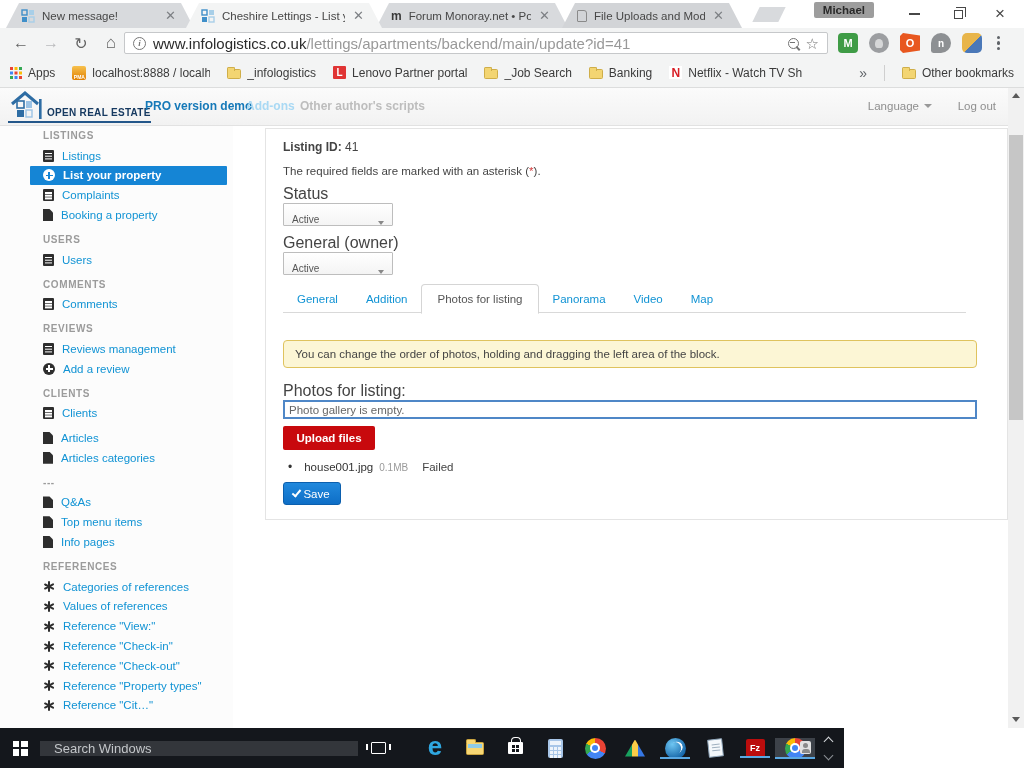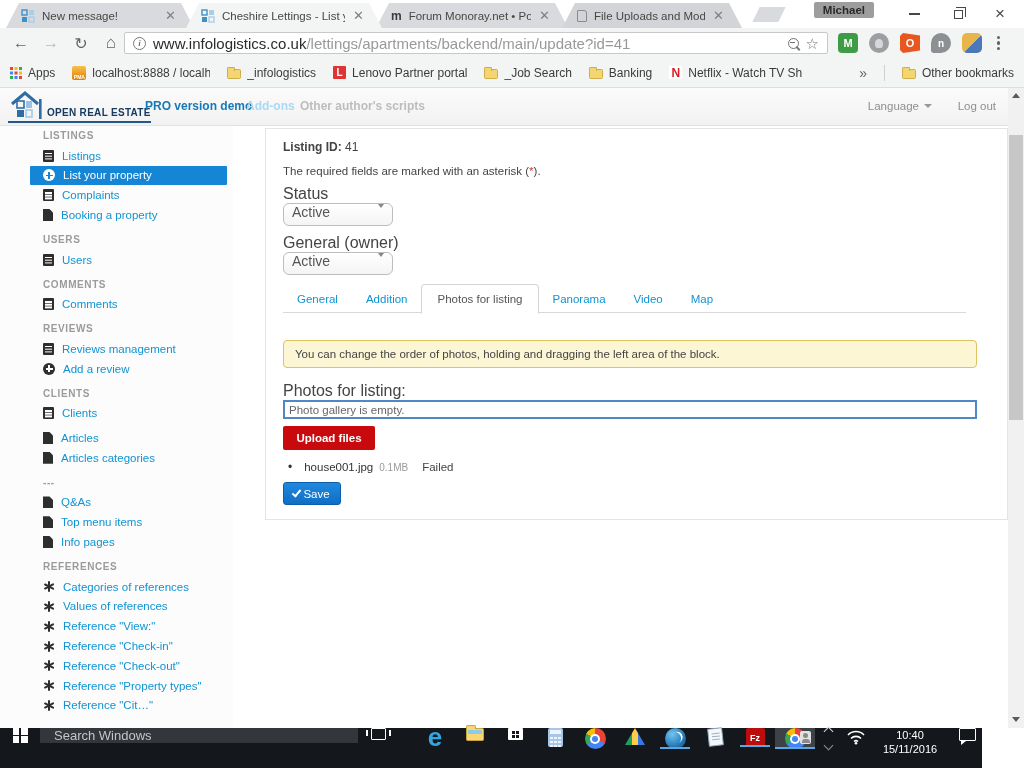--- a/index.html
+++ b/index.html
@@ -85,21 +85,21 @@
 .caret-down{width:0;height:0;border-left:4px solid transparent;border-right:4px solid transparent;border-top:4px solid #999}
 .hdr-logout{position:absolute;right:28px;top:12px;font-size:11.5px;color:#8f8f8f}
 
 
 .sidebar{position:absolute;left:0;top:126px;width:233px;height:602px;background:#fcfcfc;overflow:hidden}
 .sec-title{height:19.8px;line-height:19.8px;padding-left:43px;font-size:10px;font-weight:bold;color:#9b9b9b;letter-spacing:.6px}
 .side-sec{margin-top:5px}.side-sec:first-child{margin-top:0}
 .s-item{height:19.8px;display:flex;align-items:center;gap:8px;padding-left:43px}
 .s-item .s-label{font-size:11.5px;color:#1193d4}
 .s-item.active{background:#1585d5;margin-left:30px;width:197px;padding-left:13px;border-radius:1px}
-.s-item.active .s-label{color:#fff;font-weight:normal}
+.s-item.active .s-label{color:#fff;font-weight:bold}
 .ic{flex:none;display:inline-block}
 .ic-list{width:11px;height:12px;background:#2e2e2e;border-radius:1px;position:relative}
 .ic-list::after{content:"";position:absolute;left:2px;top:3px;width:7px;height:1.3px;background:#fff;
  box-shadow:0 2.7px 0 #fff,0 5.4px 0 #fff}
 .ic-plus{width:12px;height:12px;border-radius:50%;background:#2e2e2e;position:relative}
 .ic-plus::before{content:"";position:absolute;left:5.1px;top:2.5px;width:1.8px;height:7px;background:#fff}
 .ic-plus::after{content:"";position:absolute;left:2.5px;top:5.1px;width:7px;height:1.8px;background:#fff}
 .ic-plus.inv{background:#fff}
 .ic-plus.inv::before,.ic-plus.inv::after{background:#1585d5}
 .ic-file{width:10px;height:12px;background:#2e2e2e;clip-path:polygon(0 0,6.5px 0,10px 3.5px,10px 12px,0 12px)}
@@ -109,22 +109,22 @@
 
 
 .panel{position:absolute;left:265px;top:128px;width:743px;height:392px;background:#fff;border:1px solid #e4e4e4}
 .p-abs{position:absolute}
 .listing-id{left:17px;top:11px;font-size:12px;color:#444;font-weight:bold}
 .listing-id .val{font-weight:normal}
 .req-note{left:17px;top:36px;font-size:11.5px;color:#444}
 .req-note .star{color:#d43f3f}
 .f-label{font-size:16px;color:#444}
 .lb-status{left:17px;top:56px}.lb-status-owner{left:17px;top:105px}
-.select{left:17px;width:110px;height:23px;background:linear-gradient(#fff,#f4f4f4);border:1px solid #bdbdbd;border-radius:6px;
- display:flex;align-items:flex-start;padding:0 8px;font-size:14px;color:#555}
+.select{left:17px;width:110px;height:23px;background:linear-gradient(#fff,#f4f4f4);border:1px solid #bdbdbd;border-radius:1px;
+ display:flex;align-items:flex-end;padding:0 8px;font-size:10px;color:#555}
 .sel-1{top:74px}.sel-2{top:123px}
 .select .caret{margin-left:auto;width:0;height:0;border-left:3.5px solid transparent;border-right:3.5px solid transparent;border-top:4.5px solid #888}
 .tabsrow{left:17px;top:154px;height:30px;display:flex;align-items:flex-end;z-index:2}
 .ptab{font-size:11.5px;color:#1193d4;padding:8px 14px}
 .ptab.active{color:#555;background:#fff;border:1px solid #d5d5d5;border-bottom:1px solid #fff;border-radius:4px 4px 0 0;
  padding:8px 15px;margin-bottom:-1px}
 .tabs-hr{left:17px;top:183px;width:683px;height:1px;background:#d9d9d9}
 .notice{left:17px;top:211px;width:694px;background:#fcf6d5;border:1px solid #dfc35e;border-radius:4px;
  padding:7px 11px;font-size:11.5px;color:#444}
 .lb-photos{left:17px;top:253px}
@@ -141,21 +141,21 @@
  border-radius:3px;color:#fff;font-size:11.5px;display:flex;align-items:center;justify-content:center;gap:4px}
 .ic-check{width:5px;height:9px;border-right:2px solid #fff;border-bottom:2px solid #fff;transform:rotate(40deg);margin-top:-3px}
 
 
 .vscroll{position:absolute;right:0;top:88px;width:16px;height:640px;background:#f1f1f1}
 .sb-up{position:absolute;top:5px;left:4px;width:0;height:0;border-left:4px solid transparent;border-right:4px solid transparent;border-bottom:5px solid #5a5a5a}
 .sb-thumb{position:absolute;top:47px;left:1px;width:14px;height:285px;background:#c6c6c6}
 .sb-down{position:absolute;bottom:6px;left:4px;width:0;height:0;border-left:4px solid transparent;border-right:4px solid transparent;border-top:5px solid #5a5a5a}
 
 
-.taskbar{position:absolute;left:0;top:728px;width:982px;height:40px;background:#14171c;display:flex;align-items:flex-start}
+.taskbar{position:absolute;left:0;top:728px;width:844px;height:40px;background:#14171c;display:flex;align-items:center}
 .tb-slot{width:40px;display:flex;align-items:center;justify-content:center;position:relative;flex:none}
 .ic-win{width:15px;height:15px;position:relative}
 .ic-win i{position:absolute;width:6.7px;height:6.7px;background:#fff}
 .ic-win i:nth-child(1){left:0;top:0}.ic-win i:nth-child(2){right:0;top:0}
 .ic-win i:nth-child(3){left:0;bottom:0}.ic-win i:nth-child(4){right:0;bottom:0}
 .tb-search{width:318px;background:#33363b;display:flex;align-items:center;padding-left:14px;flex:none}
 .tb-search span{color:#c3c6c9;font-size:13px}
 .tb-taskview{width:40px;flex:none;display:flex;align-items:center;justify-content:center;position:relative}
 .ic-tv{width:15px;height:12px;border:1.6px solid #fff;border-radius:1px;position:relative}
 .ic-tv::before{content:"";position:absolute;left:-6px;top:1px;width:2px;height:6px;background:#fff}

